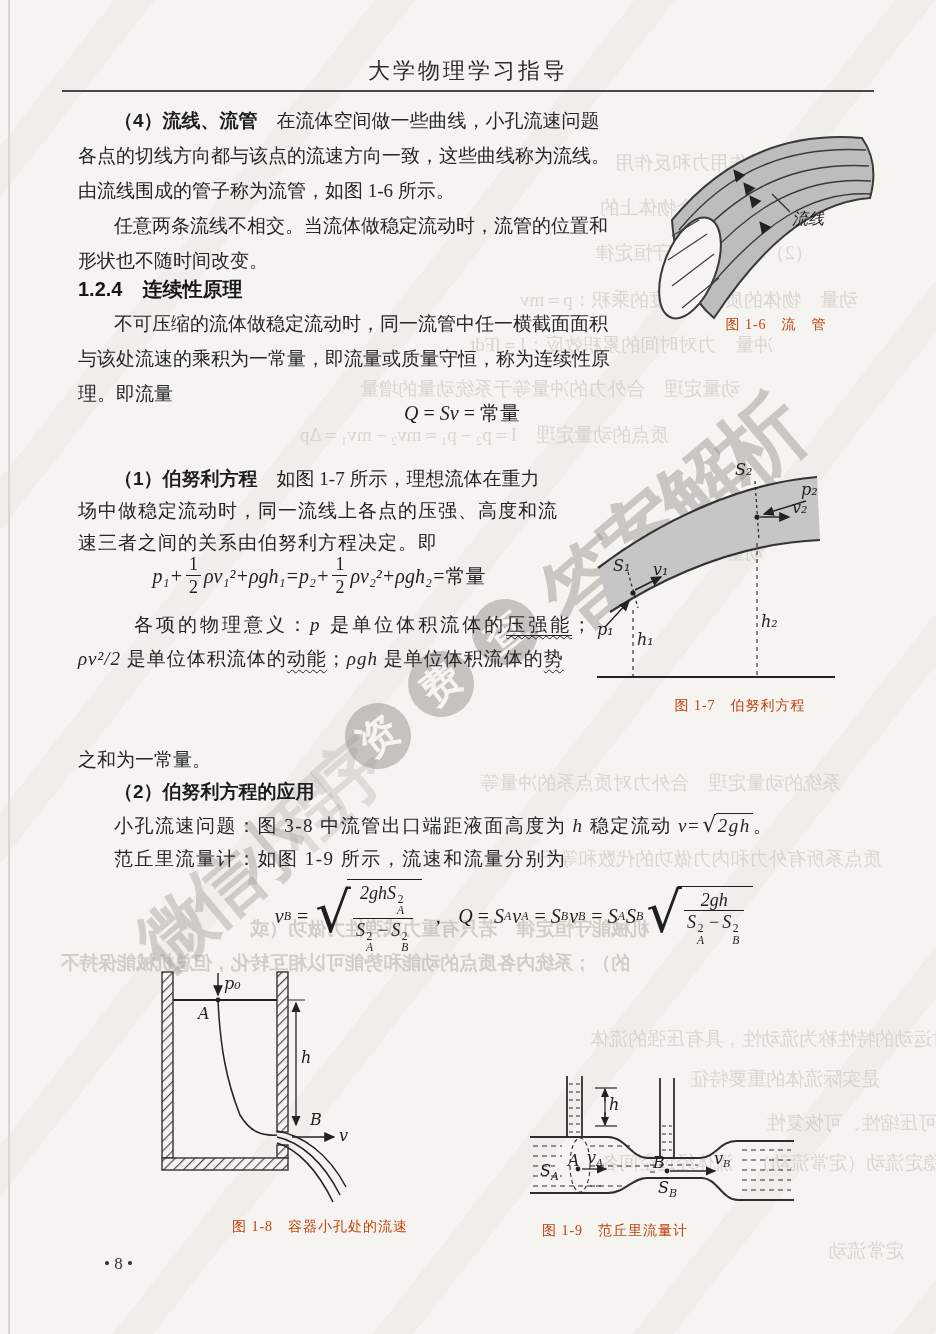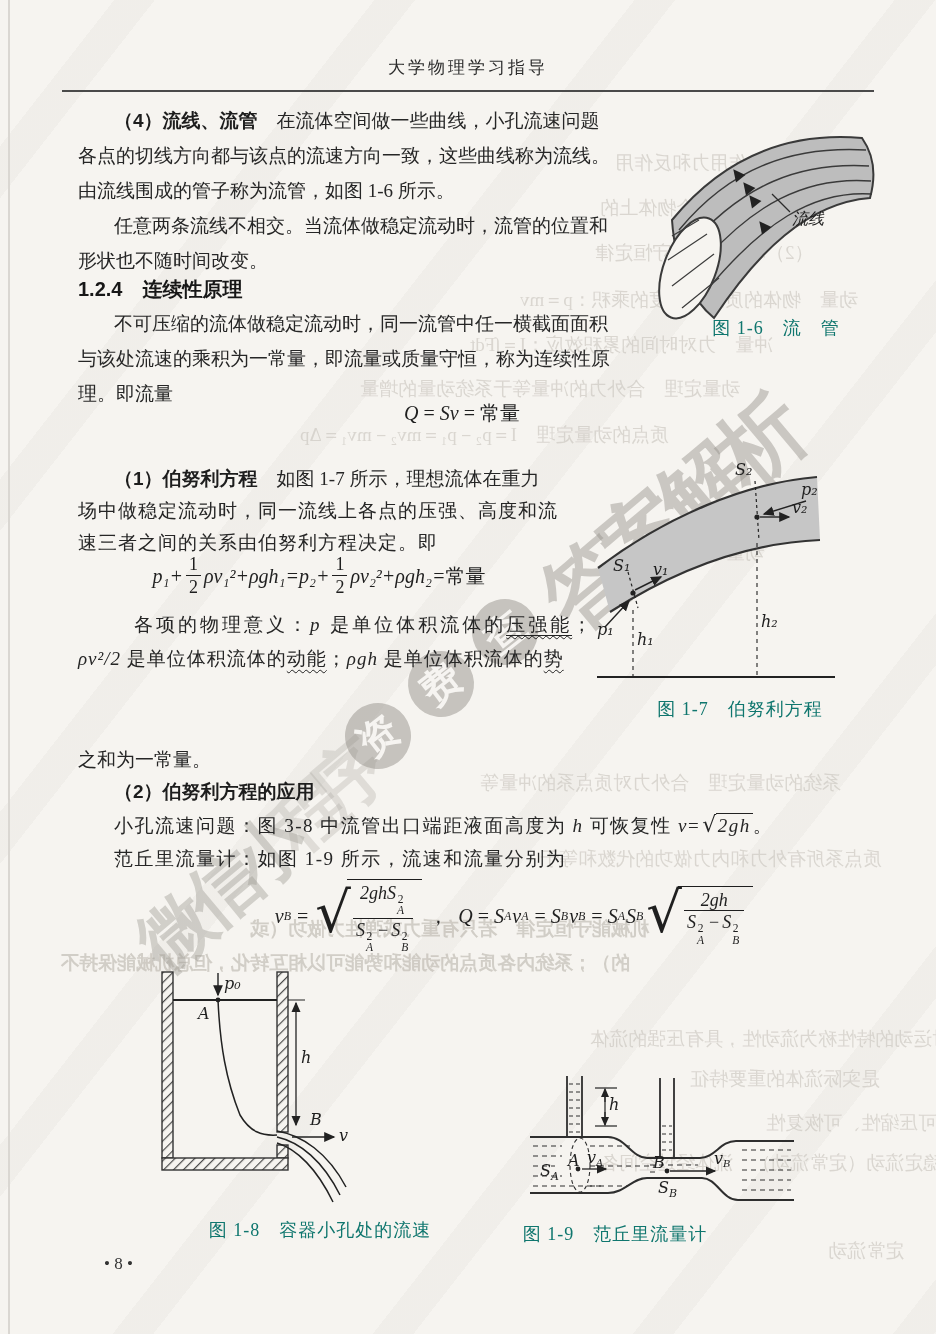--- a/index.html
+++ b/index.html
@@ -1,21 +1,21 @@
 <!DOCTYPE html>
 <html><head>
 <meta charset="utf-8">
 <style>
   html,body{margin:0;padding:0;background:#e8e6e2;}
   #page{position:relative;width:936px;height:1334px;margin:0 auto;background:#f6f4f0;overflow:hidden;
         font-family:"Liberation Serif","DejaVu Serif",serif;color:#262626;}
   #streaks{position:absolute;inset:0;pointer-events:none;
         background:repeating-linear-gradient(128deg, rgba(255,255,255,0) 0 90px, rgba(214,211,205,.18) 90px 122px, rgba(255,255,255,0) 122px 205px);}
   .edge{position:absolute;left:8px;top:0;width:2px;height:100%;background:#dad7d2;}
-  .hdr{position:absolute;left:0;top:56px;width:100%;text-align:center;font-size:17px;letter-spacing:3px;color:#2c2c2c;}
+  .hdr{position:absolute;left:0;top:56px;width:100%;text-align:center;font-size:22px;letter-spacing:3px;color:#2c2c2c;}
   .rule{position:absolute;left:62px;top:90px;width:812px;height:2px;background:#4a4a4a;}
   .line{position:absolute;white-space:nowrap;font-size:19px;line-height:26px;}
   .b{font-family:"Liberation Sans","DejaVu Sans",sans-serif;font-weight:700;color:#1d1d1d;}
   .hd{position:absolute;white-space:nowrap;font:700 20px/26px "Liberation Sans","DejaVu Sans",sans-serif;color:#171717;}
   .ls1{letter-spacing:1px;} .ls2{letter-spacing:1.5px;} .ls3{letter-spacing:3px;margin-left:20px;}
   .uw{text-decoration:underline wavy 1.2px #222;text-underline-offset:4px;}
   .ub{border-bottom:1.6px solid #222;}
   .eq{position:absolute;display:flex;align-items:center;justify-content:center;font-size:20px;color:#1f1f1f;white-space:nowrap;}
   .it{font-style:italic;}
   .sub{font-size:12px;vertical-align:-5px;margin:0 1px 0 0;}
@@ -24,21 +24,21 @@
   .frac{display:inline-flex;flex-direction:column;align-items:center;line-height:1.05;margin:0 3px;font-size:18px;}
   .frac .n{padding:0 3px 1px;}
   .frac .d{border-top:1.4px solid #1e1e1e;padding:2px 3px 0;}
   .sqrt{display:inline-flex;align-items:center;margin:0 2px;}
   .rad{font-family:"DejaVu Sans",sans-serif;font-size:56px;line-height:.8;font-style:normal;margin-right:-4px;transform:translateY(-3px);}
   .rc{border-top:1.6px solid #1e1e1e;padding:4px 6px 0 3px;display:inline-flex;align-items:center;}
   .ss{display:inline-flex;flex-direction:column;align-items:center;line-height:1;font-size:11.5px;vertical-align:-4px;margin:0 2px 0 1px;}
   .op{margin:0 3px;}
   .rads{font-family:"DejaVu Sans",sans-serif;font-size:22px;margin:0 -2px 0 2px;}
   .ol{border-top:1.3px solid #222;padding:1px 2px 0;}
-  .cap{position:absolute;text-align:center;font-size:18px;letter-spacing:1px;color:#0f766e;white-space:nowrap;}
+  .cap{position:absolute;text-align:center;font-size:14px;letter-spacing:1px;color:#c2410c;white-space:nowrap;}
   .pageno{position:absolute;left:104px;top:1254px;font-size:17px;color:#333;}
   .bl{position:absolute;transform:scaleX(-1);color:#c9c5be;opacity:.62;filter:blur(.4px);
       font-size:19px;white-space:nowrap;}
   .bl.s{font-weight:700;color:#bcb7ae;}
   .wm{position:absolute;font:700 72px/1 "Liberation Sans","DejaVu Sans",sans-serif;color:rgba(158,154,147,.42);transform:rotate(-40deg);}
   .wm.lg{font-size:86px;color:rgba(150,146,139,.46);}
   .wm.ft{color:rgba(170,166,159,.30);}
   .stamp{position:absolute;width:66px;height:66px;border-radius:50%;background:rgba(150,146,140,.50);
       display:flex;align-items:center;justify-content:center;transform:rotate(-38deg);
       font:700 40px "Liberation Sans",sans-serif;color:rgba(250,249,245,.92);}
@@ -131,21 +131,21 @@
     <span class="it">ρv₂²+ρgh₂=</span>
     <span>常量</span>
   </div>
 
   <div class="line ls3" style="left:114px;top:612px;"><span>各项的物理意义：</span><span class="it">p</span><span> 是单位体积流体的</span><span class="ub uw">压强能</span><span>；</span></div>
   <div class="line ls1" style="left:78px;top:646px;"><span class="it">ρv²/2</span><span> 是单位体积流体的</span><span class="uw">动能</span><span>；</span><span class="it">ρgh</span><span> 是单位体积流体的</span><span class="uw">势</span></div>
   <div class="line" style="left:78px;top:747px;">之和为一常量。</div>
 
   <div class="line" style="left:114px;top:779px;"><span class="b">（2）伯努利方程的应用</span></div>
 
-  <div class="line ls2" style="left:114px;top:812px;"><span>小孔流速问题：图 3-8 中流管出口端距液面高度为 </span><span class="it">h</span><span> 可恢复性 </span><span class="it">v</span><span>=</span><span class="rads">√</span><span class="ol it">2gh</span><span>。</span></div>
+  <div class="line ls2" style="left:114px;top:812px;"><span>小孔流速问题：图 3-8 中流管出口端距液面高度为 </span><span class="it">h</span><span> 稳定流动 </span><span class="it">v</span><span>=</span><span class="rads">√</span><span class="ol it">2gh</span><span>。</span></div>
   <div class="line ls2" style="left:114px;top:846px;text-align:right;">范丘里流量计：如图 1-9 所示，流速和流量分别为</div>
 
   <div class="eq" style="left:230px;top:866px;width:570px;height:100px;">
     <span class="it">v</span>
       <span class="sub it">B</span>
     <span class="sp8">=</span>
     <span class="sqrt">
       <span class="rad">√</span>
       <span class="rc">
           <span class="frac">

